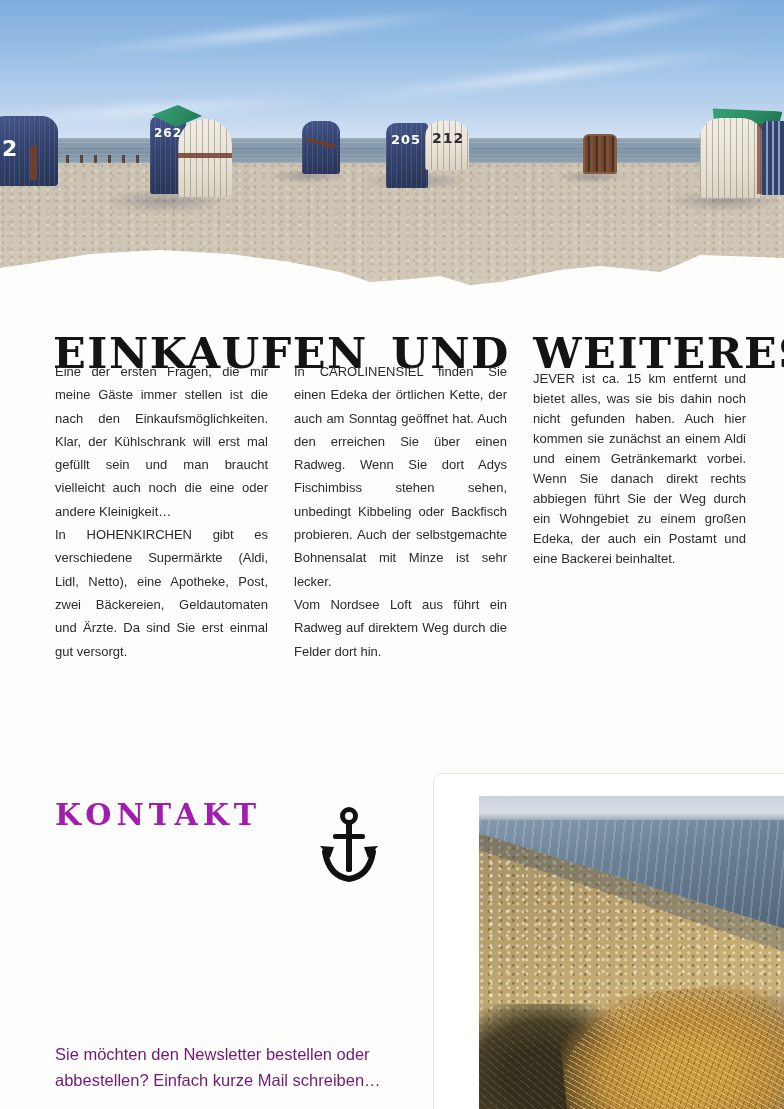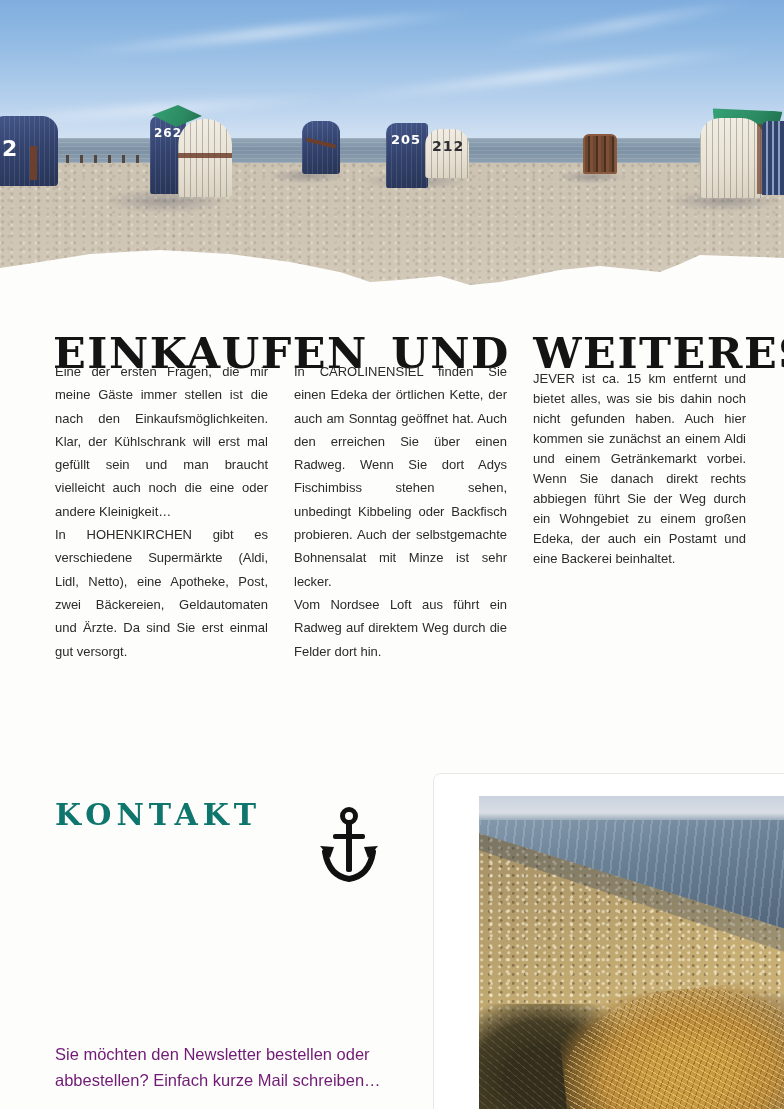--- a/index.html
+++ b/index.html
@@ -54,21 +54,21 @@
   .page-title{position:absolute;left:53px;top:299px;width:700px;white-space:nowrap;
     font-family:"DejaVu Serif", serif;font-weight:bold;font-size:43px;line-height:50px;
     letter-spacing:1.5px;word-spacing:7px;color:#141414;}
   .columns{position:absolute;left:55px;top:360px;width:692px;display:flex;gap:26px;}
   .col{width:213px;font-size:13px;line-height:23.3px;text-align:justify;
     color:#2b2b2b;hyphens:manual;}
   .col p{margin:0;}
   .col.col-3{padding-top:9px;line-height:20px;}
   
   .contact-heading{position:absolute;left:55px;top:772px;
-    font-family:"DejaVu Serif", serif;font-weight:bold;font-size:30px;letter-spacing:5px;color:#0f766e;}
+    font-family:"DejaVu Serif", serif;font-weight:bold;font-size:30px;letter-spacing:5px;color:#a21caf;}
   .contact-lines{position:absolute;left:55px;top:816px;width:340px;
     font-size:21.5px;line-height:26.8px;color:#1f1f1f;}
   .email-link{color:#1f1f1f;text-decoration:underline;text-underline-offset:3px;cursor:pointer;}
   .newsletter{position:absolute;left:55px;top:1024px;width:375px;
     font-size:16.5px;line-height:26.5px;color:#701a75;}
   .anchor{position:absolute;left:320px;top:806px;width:58px;height:82px;}
   
   .photo-card{position:absolute;left:433px;top:773px;width:380px;height:360px;
     background:#ffffff;border:1px solid #e7e7e3;border-radius:8px;}
   .photo2{position:absolute;left:45px;top:22px;width:335px;height:338px;overflow:hidden;
@@ -134,21 +134,21 @@
       <div class="strap" style="left:0;top:34px;width:54px;height:5px;opacity:.85;"></div>
     </div>
 
     <div class="chair navy" style="left:302px;top:121px;width:38px;height:53px;border-radius:12px 12px 3px 3px;">
       <div class="strap" style="left:4px;top:20px;width:30px;height:4px;transform:rotate(14deg);"></div>
     </div>
 
     <div class="chair navy" style="left:386px;top:123px;width:42px;height:65px;border-radius:10px 4px 2px 2px;">
       <span class="chair-num" style="left:5px;top:9px;font-size:13px;">205</span>
     </div>
-    <div class="chair cream" style="left:425px;top:129px;width:44px;height:49px;border-radius:16px 16px 3px 3px;">
+    <div class="chair cream" style="left:425px;top:121px;width:44px;height:49px;border-radius:16px 16px 3px 3px;">
       <span class="chair-num" style="left:7px;top:9px;font-size:14px;color:#2e2e33;">212</span>
     </div>
 
     <div class="chair wood" style="left:583px;top:134px;width:34px;height:40px;border-radius:6px 6px 2px 2px;"></div>
 
     <div class="canopy" style="left:712px;top:109px;width:70px;height:20px;transform:rotate(4deg);clip-path:polygon(0 10%,100% 0,94% 100%,4% 88%);"></div>
     <div class="chair cream" style="left:700px;top:118px;width:64px;height:80px;border-radius:20px 22px 4px 4px;">
       <div class="strap" style="right:2px;top:6px;width:5px;height:70px;opacity:.7;"></div>
     </div>
     <div class="chair" style="left:762px;top:121px;width:22px;height:74px;border-radius:6px 0 0 0;background:repeating-linear-gradient(90deg,#31426b 0 4px,#8c9dc1 4px 6px);"></div>

